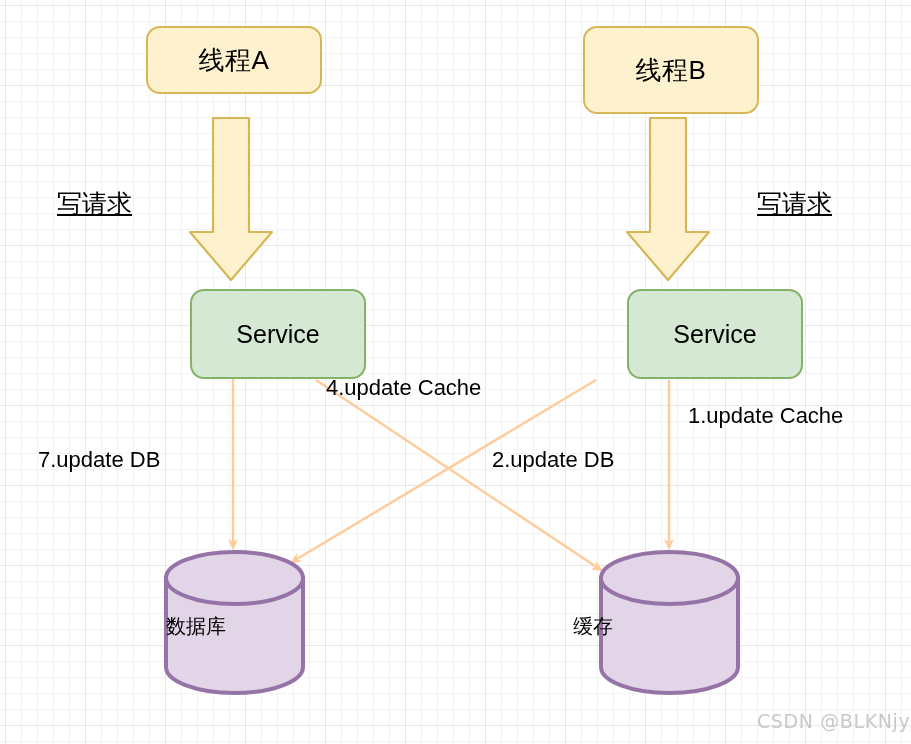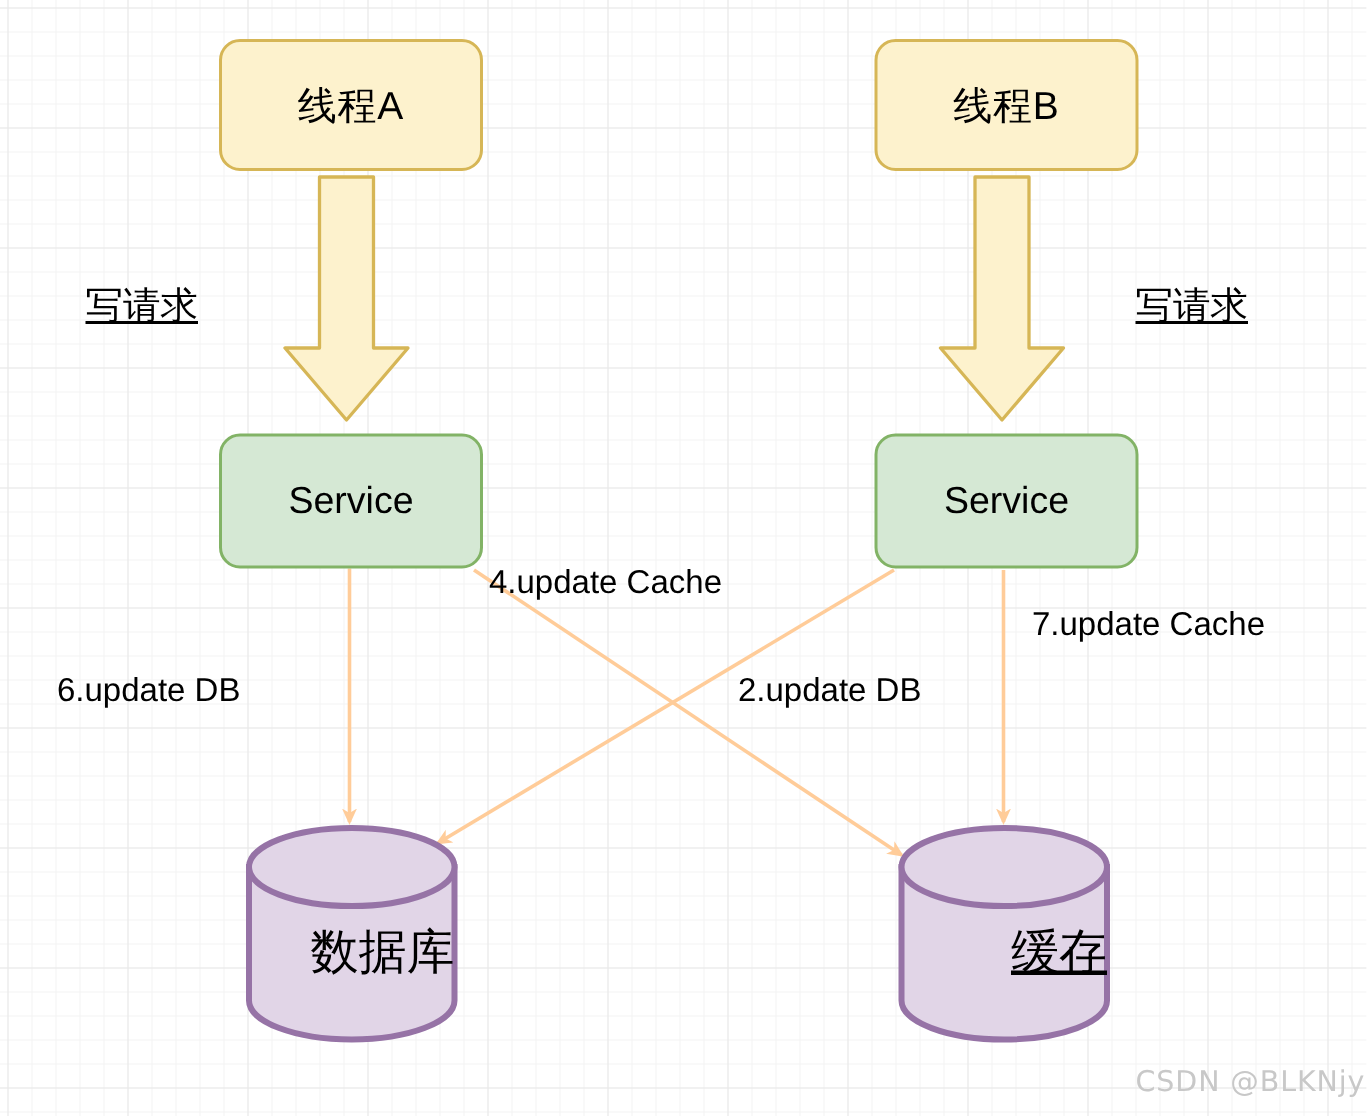--- a/index.html
+++ b/index.html
@@ -37,27 +37,28 @@
     color: #000000;
     font-size: 26px;
     letter-spacing: 0.5px;
   }
   .service-box {
     background: #d5e8d4;
     border: 2px solid #82b366;
     border-radius: 14px;
     color: #000000;
     font-size: 25px;
+    margin-left: 44px;
   }
   .cyl-label {
     position: absolute;
     width: 100%;
-    text-align: right;
+    text-align: left;
     color: #000000;
-    font-size: 32px;
+    font-size: 20px;
     pointer-events: none;
   }
   .edge-label {
     position: absolute;
     color: #000000;
     white-space: nowrap;
   }
   .label-cn {
     font-size: 25px;
     text-decoration: underline;
@@ -113,46 +114,46 @@
       <path d="M166,578 L166,667 A68.5,26 0 0 0 303,667 L303,578 Z" fill="#e1d5e7" stroke="#9673a6" stroke-width="4"></path>
       <ellipse cx="234.5" cy="578" rx="68.5" ry="26" fill="#e1d5e7" stroke="#9673a6" stroke-width="4"></ellipse>
     </g>
 
     <g>
       <path d="M601,578 L601,667 A68.5,26 0 0 0 738,667 L738,578 Z" fill="#e1d5e7" stroke="#9673a6" stroke-width="4"></path>
       <ellipse cx="669.5" cy="578" rx="68.5" ry="26" fill="#e1d5e7" stroke="#9673a6" stroke-width="4"></ellipse>
     </g>
   </svg>
 
-  <div class="node thread-box" style="left:146px; top:26px; width:176px; height:88px;">
+  <div class="node thread-box" style="left:146px; top:26px; width:176px; height:68px;">
     <span>线程A</span>
   </div>
 
   <div class="node thread-box" style="left:583px; top:26px; width:176px; height:88px;">
     <span>线程B</span>
   </div>
 
   <div class="node service-box" style="left:146px; top:289px; width:176px; height:90px;">
     <span>Service</span>
   </div>
 
   <div class="node service-box" style="left:583px; top:289px; width:176px; height:90px;">
     <span>Service</span>
   </div>
 
   <div class="cyl-label" style="left:166px; top:613px; width:137px;">数据库</div>
-  <div class="cyl-label" style="left:601px; top:613px; width:137px;text-decoration:underline;">缓存</div>
+  <div class="cyl-label" style="left:573px; top:613px; width:137px;">缓存</div>
 
   <div class="edge-label label-cn" style="left:57px; top:187px;">写请求</div>
 
   <div class="edge-label label-cn" style="left:757px; top:187px;">写请求</div>
 
-  <div class="edge-label label-en" style="left:38px; top:447px;">6.update DB</div>
+  <div class="edge-label label-en" style="left:38px; top:447px;">7.update DB</div>
 
   <div class="edge-label label-en" style="left:492px; top:447px;">2.update DB</div>
 
-  <div class="edge-label label-en" style="left:688px; top:403px;">7.update Cache</div>
+  <div class="edge-label label-en" style="left:688px; top:403px;">1.update Cache</div>
 
   <div class="edge-label label-en" style="left:326px; top:375px;">4.update Cache</div>
 
   <div class="watermark" style="left:757px; top:710px;">CSDN @BLKNjy</div>
 
 </div>
 
 </body></html>

